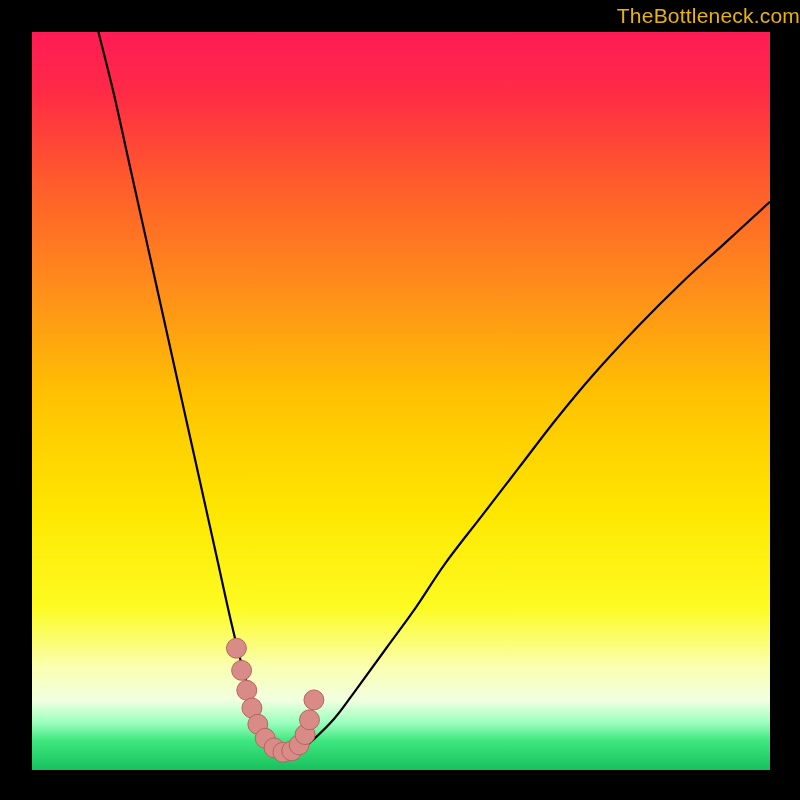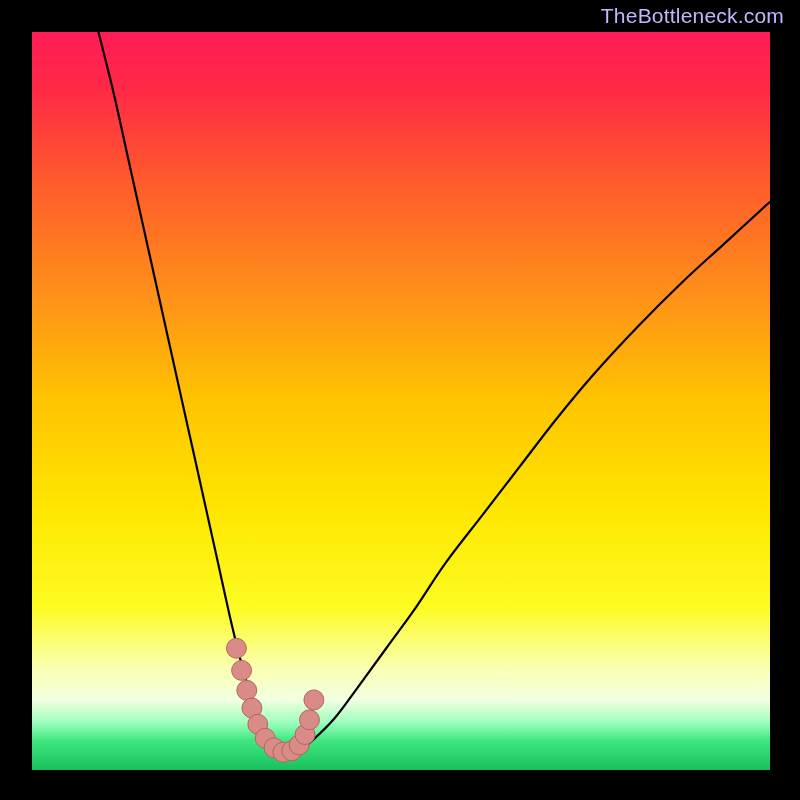--- a/index.html
+++ b/index.html
@@ -12,22 +12,22 @@
     overflow: hidden;
   }
   .stage {
     position: relative;
     width: 800px;
     height: 800px;
   }
   .watermark {
     position: absolute;
     top: 4px;
-    right: 16px;
-    color: #c4b5fd;
+    right: 0;
+    color: #eab308;
     font-size: 21px;
     font-weight: 400;
     letter-spacing: 0.2px;
     z-index: 20;
   }
   svg.plot {
     position: absolute;
     top: 0;
     left: 0;
     width: 800px;

